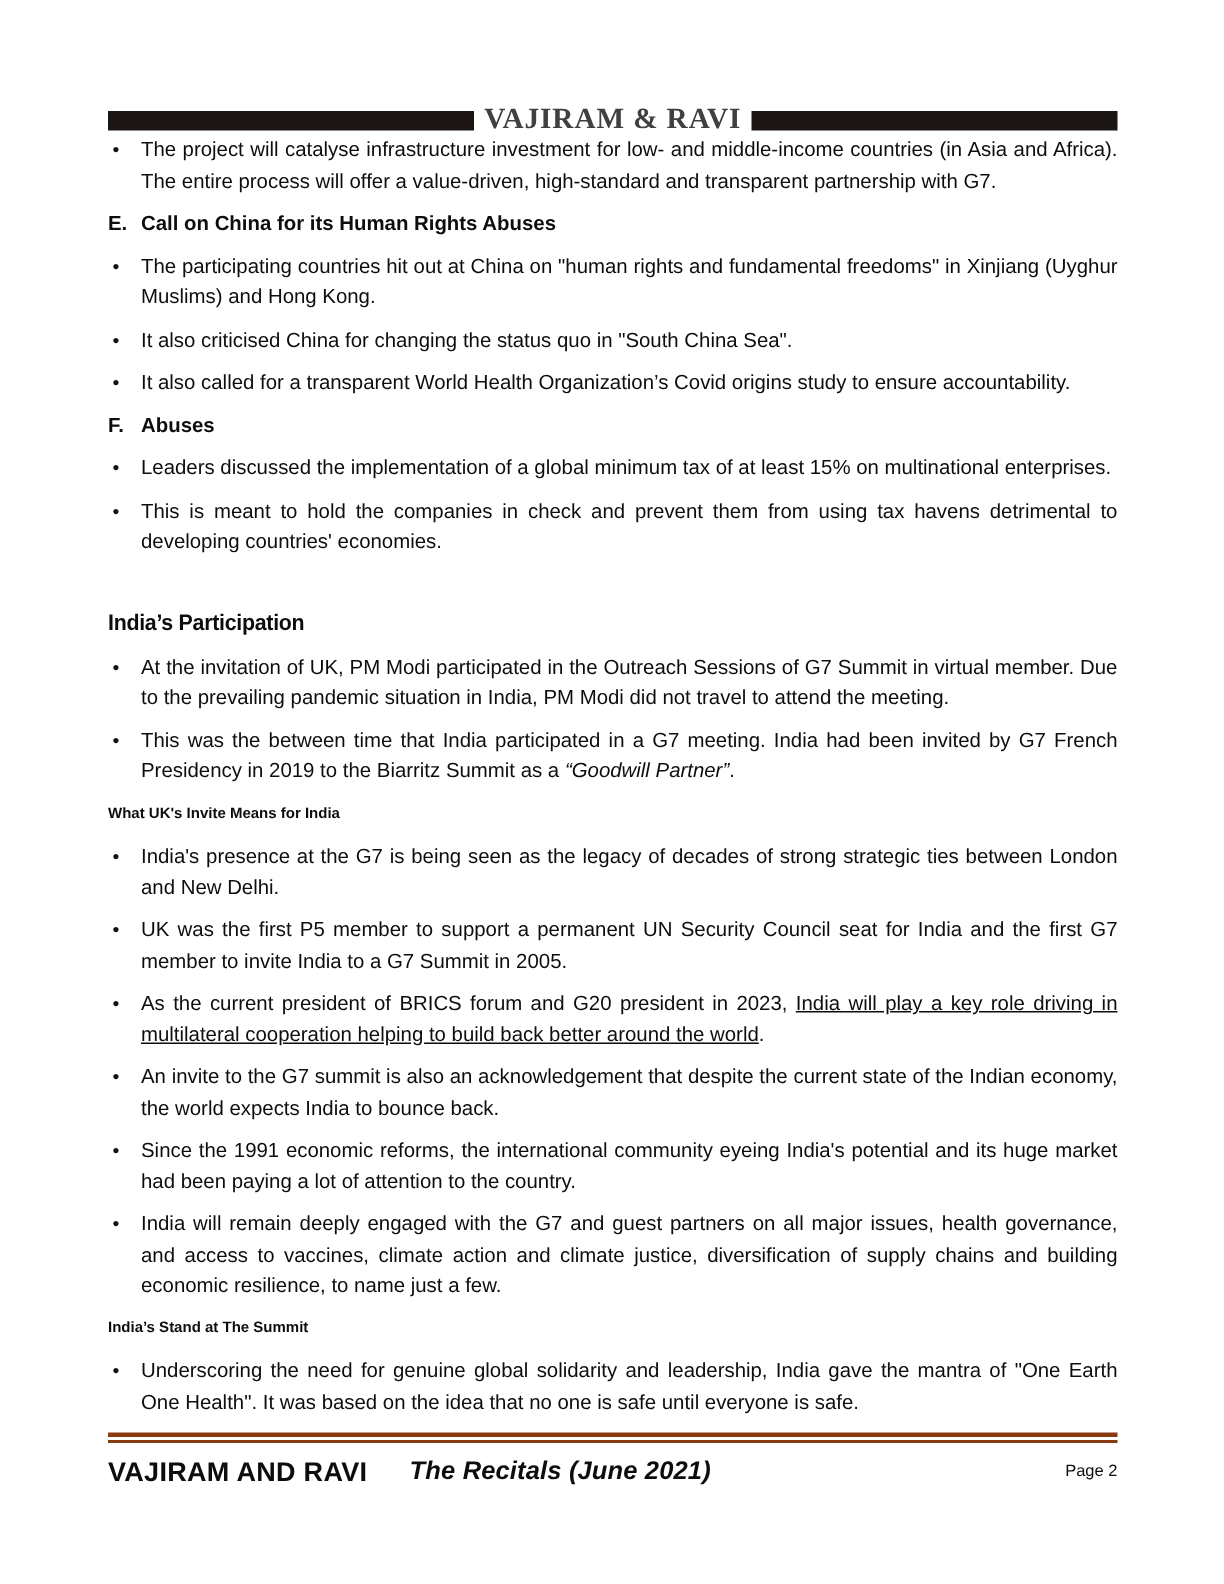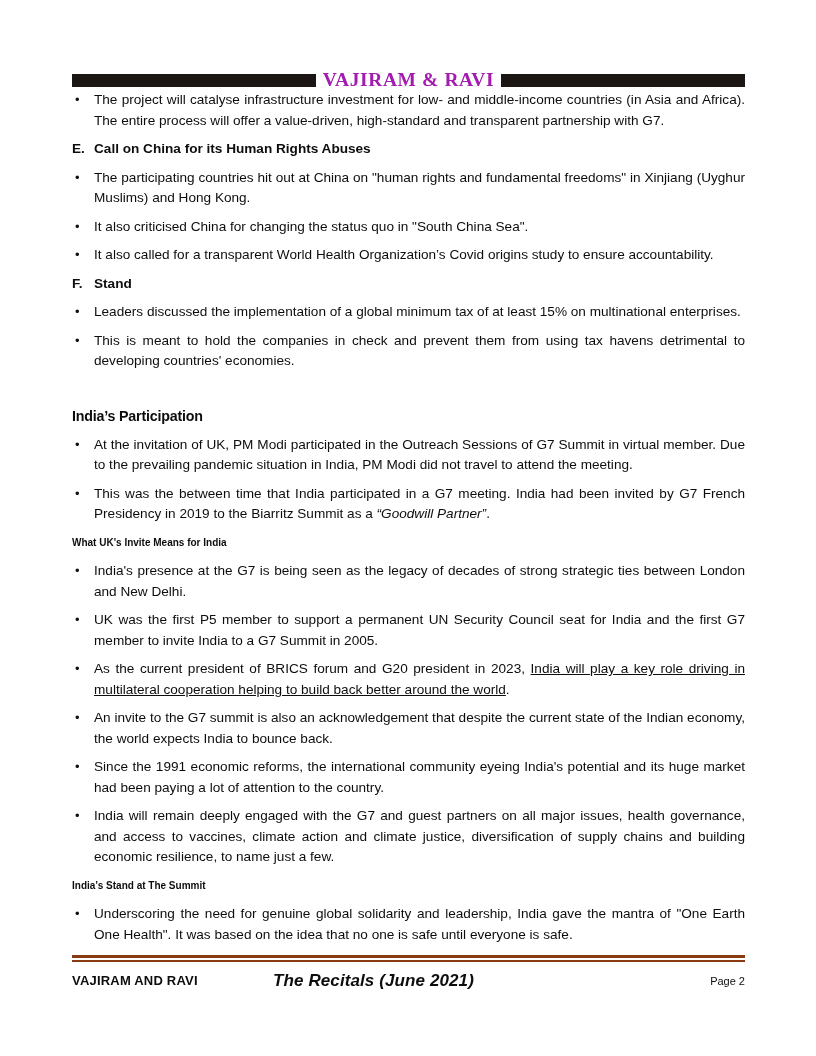--- a/index.html
+++ b/index.html
@@ -35,21 +35,21 @@
     height: 13px;
     background: #1b1613;
   }
   .header-title {
     flex: 0 0 auto;
     padding: 0 7px;
     font-family: "Liberation Serif", serif;
     font-weight: bold;
     font-size: 19.5px;
     letter-spacing: 0.6px;
-    color: #a21caf;
+    color: #404040;
     white-space: nowrap;
     line-height: 20px;
   }
 
   
   .content {
     position: absolute;
     left: 72px;
     top: 90px;
     width: 673px;
@@ -141,21 +141,21 @@
   }
   .footer-row {
     position: relative;
     margin-top: 8px;
     height: 22px;
   }
   .footer-left {
     position: absolute;
     left: 0;
     top: 0;
-    font-size: 13px;
+    font-size: 18px;
     font-weight: bold;
     letter-spacing: 0.2px;
     line-height: 22px;
   }
   .footer-center {
     position: absolute;
     left: 0;
     right: 0;
     top: 0;
     text-align: center;
@@ -206,21 +206,21 @@
       <div class="bullet-mark">•</div>
       <div class="bullet-text">It also criticised China for changing the status quo in "South China Sea".</div>
     </div>
     <div class="bullet-row">
       <div class="bullet-mark">•</div>
       <div class="bullet-text">It also called for a transparent <b>World Health Organization’s Covid origins study</b> to ensure accountability.</div>
     </div>
 
     <div class="letter-row">
       <div class="letter-mark">F.</div>
-      <div class="letter-text">Stand</div>
+      <div class="letter-text">Abuses</div>
     </div>
 
     <div class="bullet-row">
       <div class="bullet-mark">•</div>
       <div class="bullet-text">Leaders discussed the implementation of a <b>global minimum tax of at least 15% on multinational enterprises</b>.</div>
     </div>
     <div class="bullet-row">
       <div class="bullet-mark">•</div>
       <div class="bullet-text">This is meant to <b>hold the companies in check</b> and prevent them from using tax havens detrimental to developing countries' economies.</div>
     </div>

